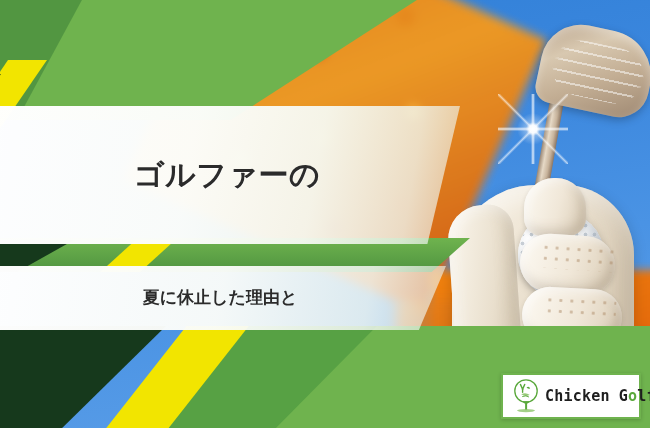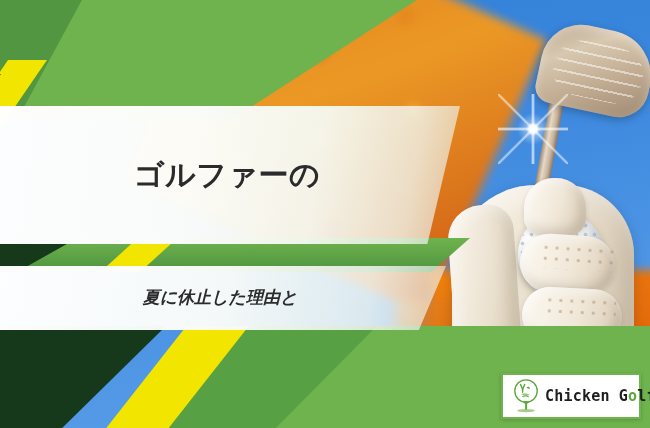--- a/index.html
+++ b/index.html
@@ -291,21 +291,21 @@
 
   .subtitle {
     margin: 0; padding: 0;
     text-align: center;
     color: #2b2b2b;
     font-weight: 700;
     font-size: 17px;
     line-height: 1.5;
     white-space: nowrap;
   }
-  .sub-line { display: block; font-style: italic; }
+  .sub-line { display: block; }
 
   
   .logo {
     position: absolute;
     left: 501px; top: 373px;
     width: 140px; height: 46px;
     background: #ffffff;
     border: 2px solid #6fb34e;
     display: flex; align-items: center;
     box-sizing: border-box;

